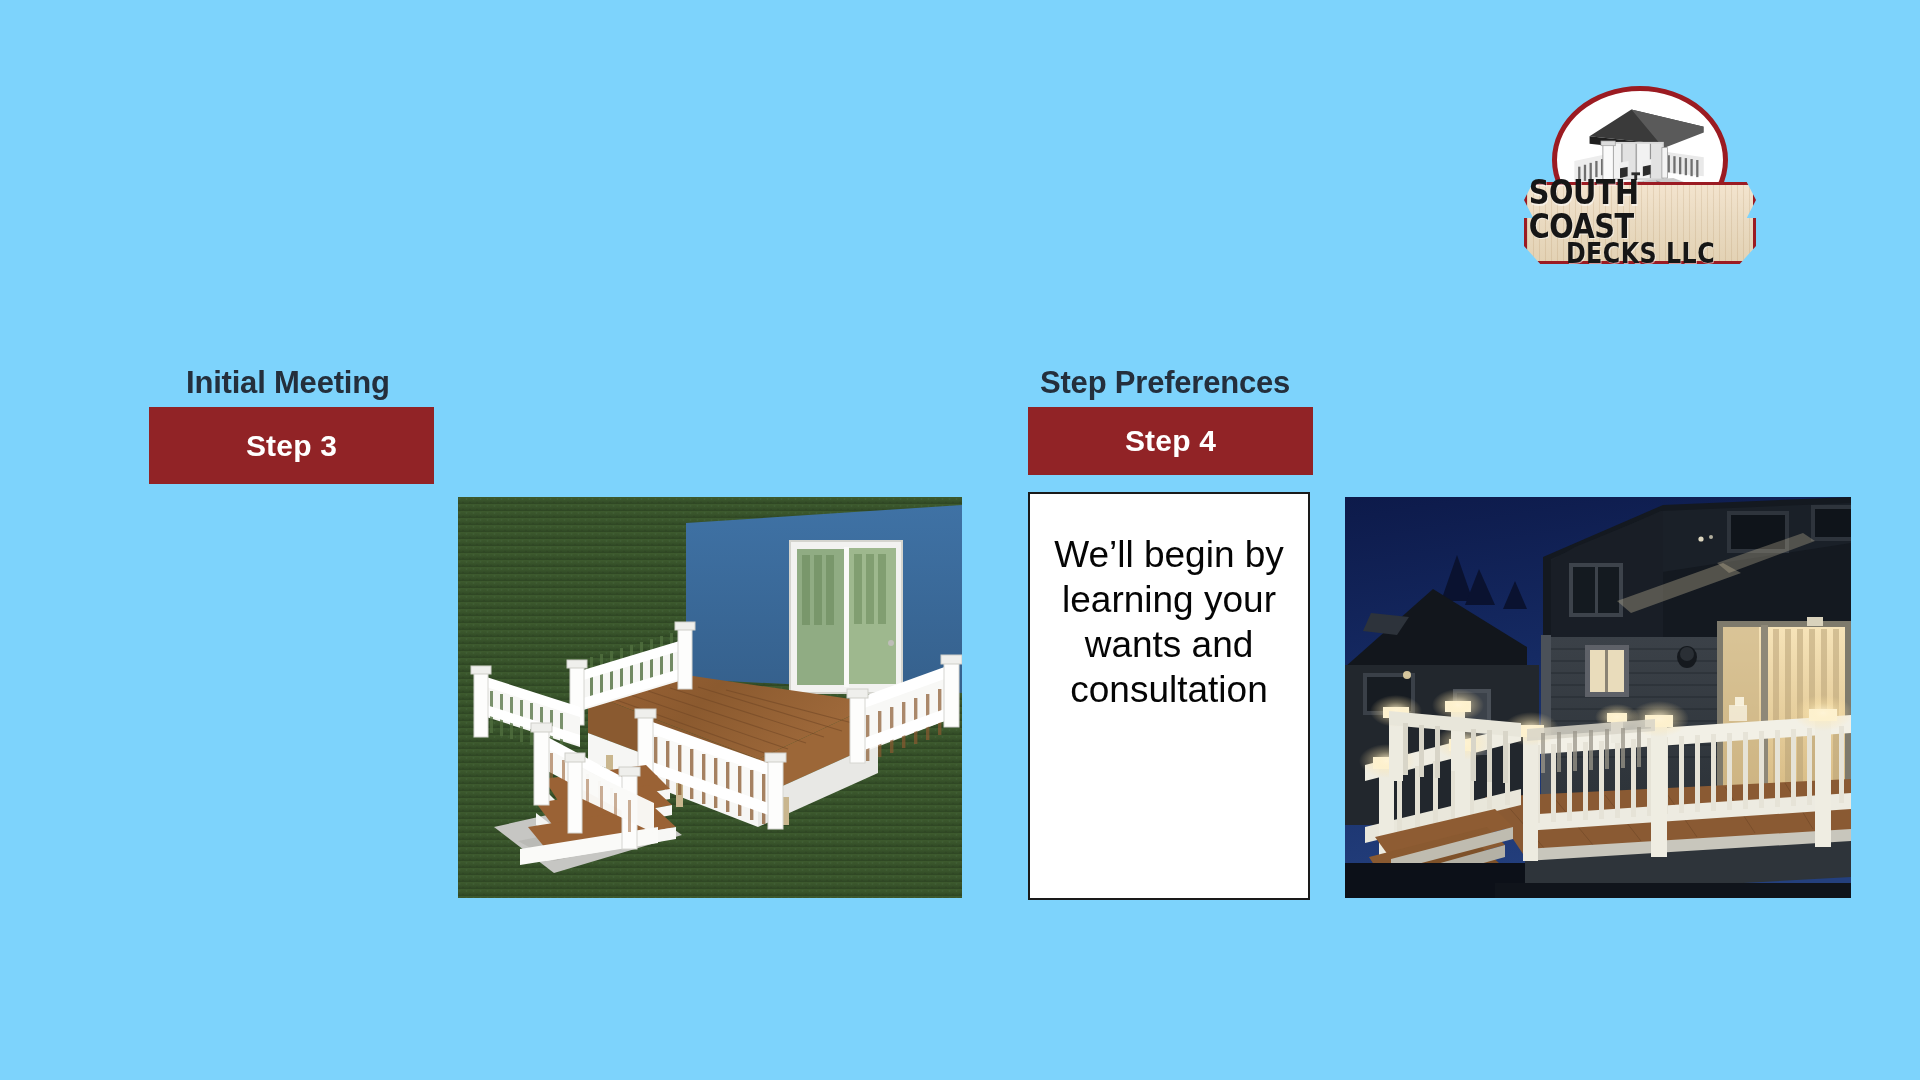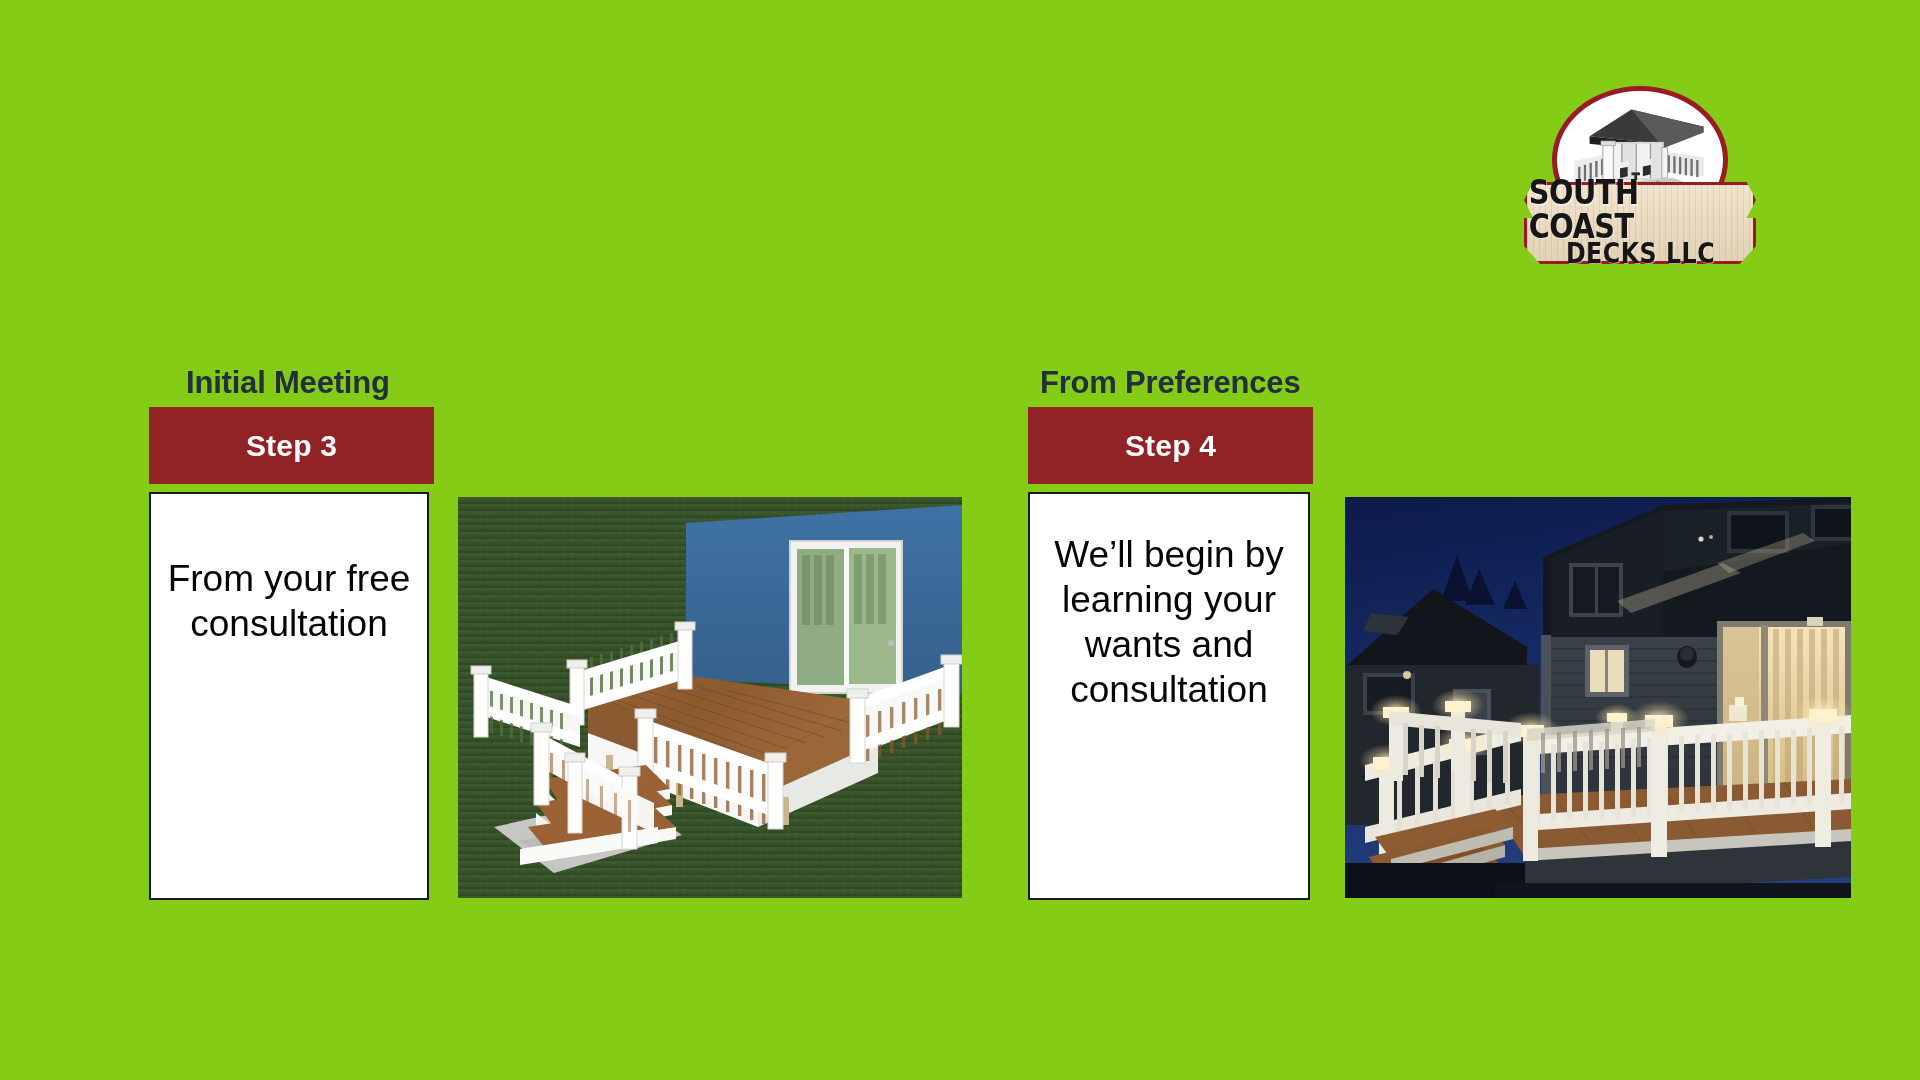--- a/index.html
+++ b/index.html
@@ -13,21 +13,21 @@
     height: 1080px;
     position: relative;
     overflow: hidden;
     font-family: "Liberation Sans", sans-serif;
     -webkit-font-smoothing: antialiased;
   }
 
   .slide {
     position: absolute;
     inset: 0;
-    background: #84cc16;
+    background: #7dd3fc;
   }
 
   
   .logo-block {
     position: absolute;
     left: 1524px;
     top: 86px;
     width: 232px;
     height: 180px;
   }
@@ -125,21 +125,21 @@
     justify-content: center;
     box-sizing: border-box;
   }
   .step-band span {
     color: #ffffff;
     font-size: 30px;
     font-weight: bold;
     letter-spacing: 0.2px;
   }
   .band-1 { left: 149px; top: 407px; width: 285px; height: 77px; }
-  .band-2 { left: 1028px; top: 407px; width: 285px; height: 77px; }
+  .band-2 { left: 1028px; top: 407px; width: 285px; height: 68px; }
 
   .step-body {
     position: absolute;
     background: #ffffff;
     border: 2px solid #1a1a1a;
     box-sizing: border-box;
     display: flex;
     align-items: flex-start;
     justify-content: center;
     padding-top: 62px;
@@ -253,23 +253,20 @@
       </div>
     </div>
   </div>
 
   <div class="col-heading heading-1">Initial Meeting</div>
 
   <div class="step-band band-1">
     <span>Step 3</span>
   </div>
 
-  <div class="step-body body-1">
-    <div class="step-text">From your free consultation</div>
-  </div>
 
   <div class="photo photo-deck">
     <svg viewBox="0 0 504 401" preserveAspectRatio="none">
       <defs>
         <linearGradient id="grassG" x1="0" y1="0" x2="0" y2="1">
           <stop offset="0%" stop-color="#3D5A2E"></stop>
           <stop offset="55%" stop-color="#37522A"></stop>
           <stop offset="100%" stop-color="#2E4623"></stop>
         </linearGradient>
         <linearGradient id="deckG" x1="0" y1="0" x2="1" y2="0.3">
@@ -432,21 +429,21 @@
         <rect x="128" y="282" width="3" height="32"></rect>
           <rect x="142" y="289" width="3" height="32"></rect>
         <rect x="156" y="296" width="3" height="32"></rect>
           <rect x="170" y="303" width="3" height="32"></rect>
       </g>
       <rect x="110" y="262" width="14" height="74" fill="#FDFDFC" stroke="#D6D6D2" stroke-width="1"></rect>
       <rect x="107" y="256" width="20" height="9" fill="#EFEFEC" stroke="#CFCFC9" stroke-width="1"></rect>
     </svg>
   </div>
 
-  <div class="col-heading heading-2">From Preferences</div>
+  <div class="col-heading heading-2">Step Preferences</div>
 
   <div class="step-band band-2">
     <span>Step 4</span>
   </div>
 
   <div class="step-body body-2">
     <div class="step-text">We’ll begin by learning your wants and consultation</div>
   </div>
 
   <div class="photo photo-night">

